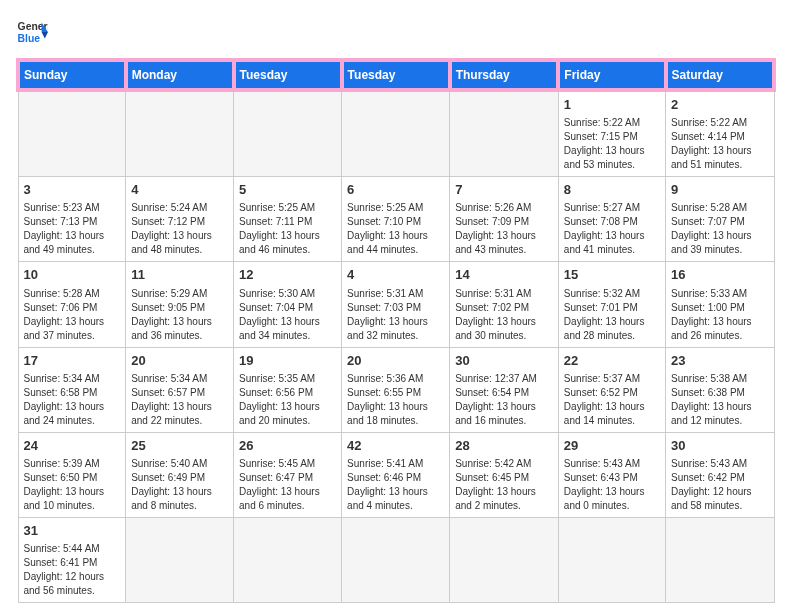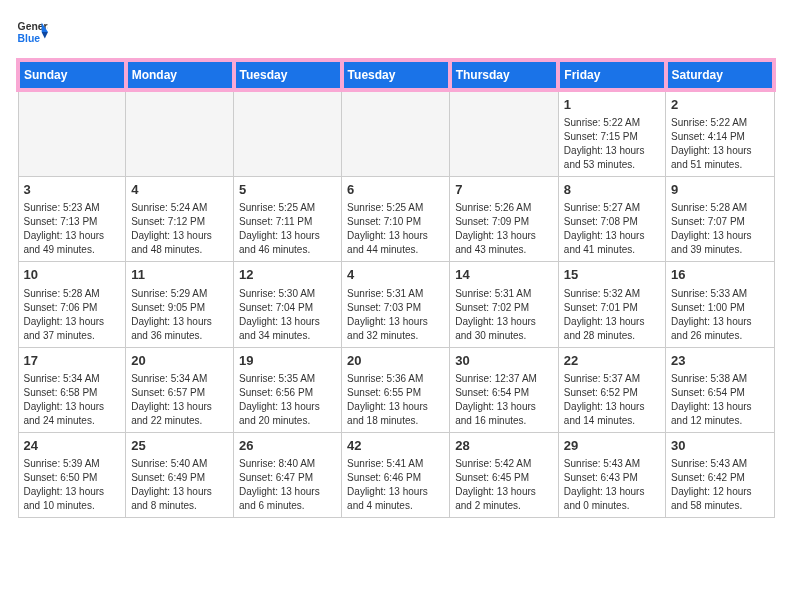--- a/index.html
+++ b/index.html
@@ -251,40 +251,40 @@
         </td>
         <td>
           <span class="day-number">22</span>
           <div class="day-info">Sunrise: 5:37 AM
 Sunset: 6:52 PM
 Daylight: 13 hours and 14 minutes.</div>
         </td>
         <td>
           <span class="day-number">23</span>
           <div class="day-info">Sunrise: 5:38 AM
-Sunset: 6:54 PM
+Sunset: 6:38 PM
 Daylight: 13 hours and 12 minutes.</div>
         </td>
       </tr>
       <tr class="week-row">
         <td>
           <span class="day-number">24</span>
           <div class="day-info">Sunrise: 5:39 AM
 Sunset: 6:50 PM
 Daylight: 13 hours and 10 minutes.</div>
         </td>
         <td>
           <span class="day-number">25</span>
           <div class="day-info">Sunrise: 5:40 AM
 Sunset: 6:49 PM
 Daylight: 13 hours and 8 minutes.</div>
         </td>
         <td>
           <span class="day-number">26</span>
-          <div class="day-info">Sunrise: 8:40 AM
+          <div class="day-info">Sunrise: 5:45 AM
 Sunset: 6:47 PM
 Daylight: 13 hours and 6 minutes.</div>
         </td>
         <td>
           <span class="day-number">42</span>
           <div class="day-info">Sunrise: 5:41 AM
 Sunset: 6:46 PM
 Daylight: 13 hours and 4 minutes.</div>
         </td>
         <td>
@@ -299,14 +299,28 @@
 Sunset: 6:43 PM
 Daylight: 13 hours and 0 minutes.</div>
         </td>
         <td>
           <span class="day-number">30</span>
           <div class="day-info">Sunrise: 5:43 AM
 Sunset: 6:42 PM
 Daylight: 12 hours and 58 minutes.</div>
         </td>
       </tr>
+      <tr class="week-row">
+        <td>
+          <span class="day-number">31</span>
+          <div class="day-info">Sunrise: 5:44 AM
+Sunset: 6:41 PM
+Daylight: 12 hours and 56 minutes.</div>
+        </td>
+        <td class="empty"></td>
+        <td class="empty"></td>
+        <td class="empty"></td>
+        <td class="empty"></td>
+        <td class="empty"></td>
+        <td class="empty"></td>
+      </tr>
     </tbody>
 </table>
 
 </body></html>

